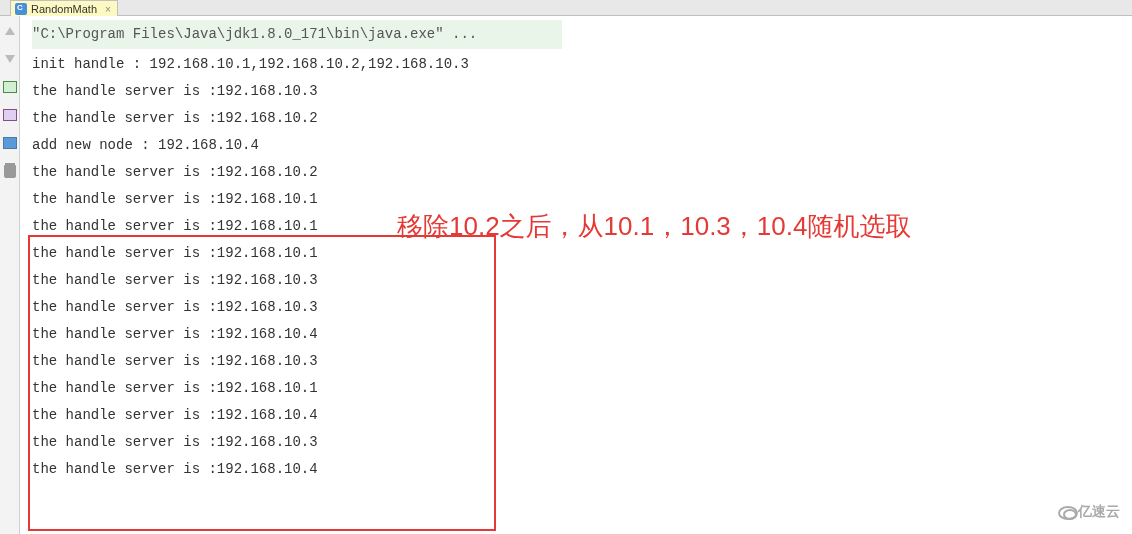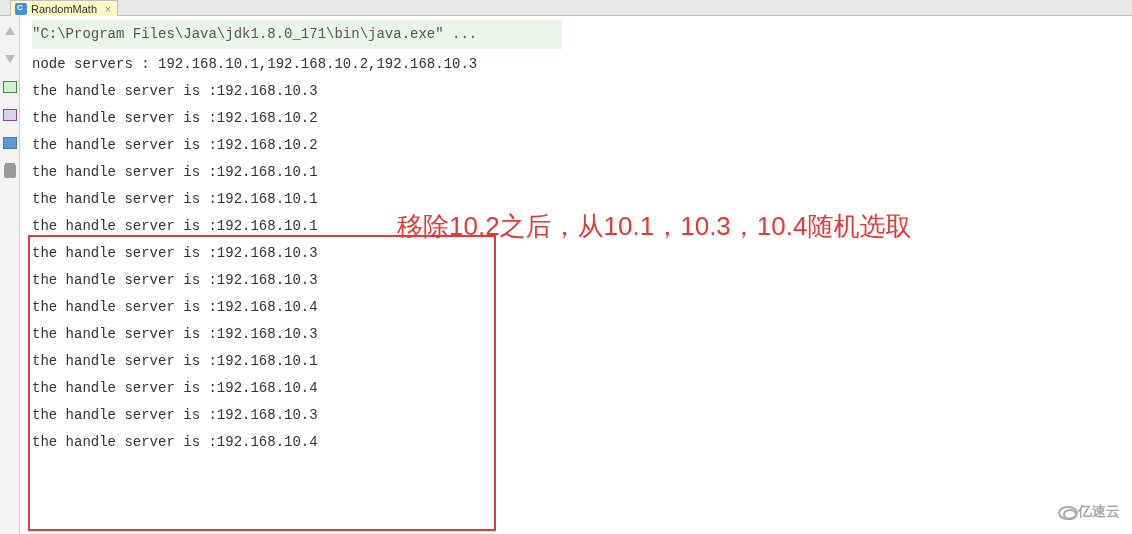--- a/index.html
+++ b/index.html
@@ -239,23 +239,24 @@
         <div class="icon-print"></div>
       </div>
     <div class="gutter-icon">
         <div class="icon-trash"></div>
       </div>
   </div>
 
   <div class="console-area">
     <div class="cmd-line">"C:\Program Files\Java\jdk1.8.0_171\bin\java.exe" ...</div>
     <div id="lines-container">
-        <div class="output-line">node servers : 192.168.10.1,192.168.10.2,192.168.10.3</div>
+        <div class="output-line">init handle : 192.168.10.1,192.168.10.2,192.168.10.3</div>
         <div class="output-line">the handle server is :192.168.10.3</div>
         <div class="output-line">the handle server is :192.168.10.2</div>
+        <div class="output-line">add new node : 192.168.10.4</div>
         <div class="output-line">the handle server is :192.168.10.2</div>
         <div class="output-line">the handle server is :192.168.10.1</div>
         <div class="output-line">the handle server is :192.168.10.1</div>
         <div class="output-line">the handle server is :192.168.10.1</div>
         <div class="output-line">the handle server is :192.168.10.3</div>
         <div class="output-line">the handle server is :192.168.10.3</div>
         <div class="output-line">the handle server is :192.168.10.4</div>
         <div class="output-line">the handle server is :192.168.10.3</div>
         <div class="output-line">the handle server is :192.168.10.1</div>
         <div class="output-line">the handle server is :192.168.10.4</div>

